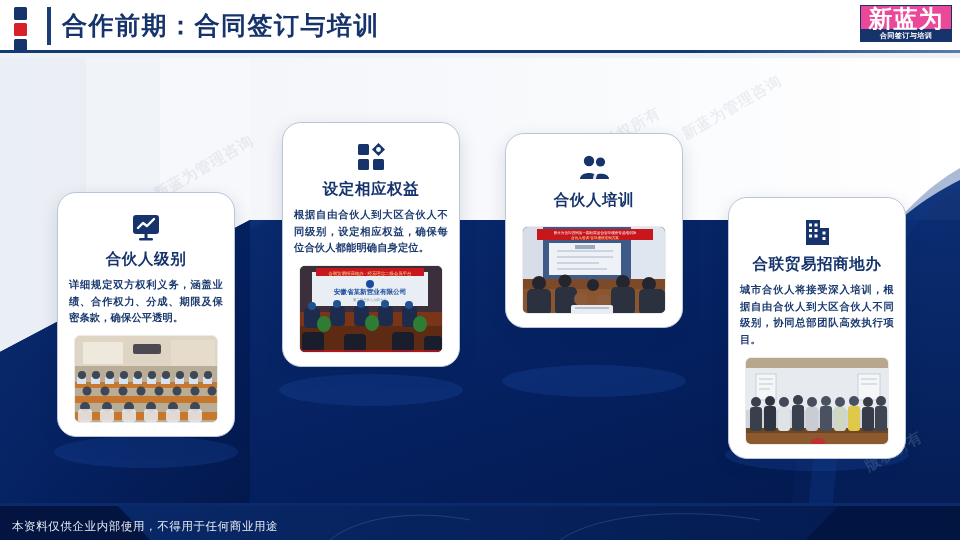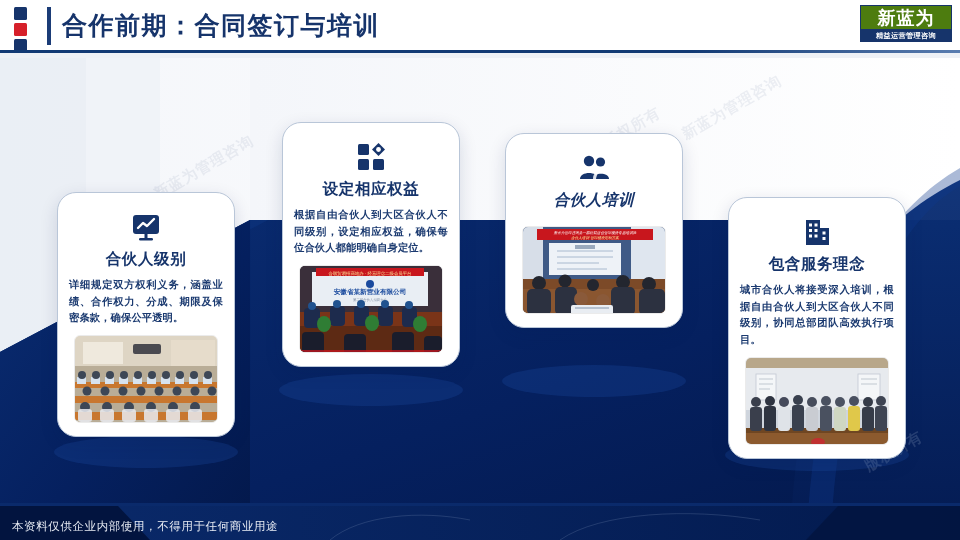--- a/index.html
+++ b/index.html
@@ -53,23 +53,23 @@
     letter-spacing:1.5px;
     font-family:"Liberation Sans","DejaVu Sans",sans-serif;
   }
 
   
   #logo {
     position:absolute; right:8px; top:5px; width:92px; height:38px; z-index:6;
   }
   #logo-main {
     position:absolute; left:0; top:0; width:92px; height:25px;
-    background:#4d7c0f;
+    background:#ec4899;
     color:#ffffff;
-    font-size:18px; font-weight:700; letter-spacing:1px;
+    font-size:24px; font-weight:700; letter-spacing:1px;
     text-align:center; line-height:25px;
     border:1.5px solid #16346b;
   }
   #logo-sub {
     position:absolute; left:0; top:25px; width:92px; height:12px;
     background:#16346b; color:#ffffff;
     font-size:7.2px; font-weight:700; letter-spacing:.3px;
     text-align:center; line-height:12px;
   }
 
@@ -99,21 +99,21 @@
   .card-photo {
     margin-top:8px; width:144px; height:88px;
     border-radius:6px; overflow:hidden;
     border:1px solid rgba(0,0,0,.08);
     position:relative;
   }
   .card-photo svg { display:block; width:144px; height:88px; }
 
   #card1 { left:57px;  top:192px; }
   #card2 { left:282px; top:122px; }
-  #card3 { left:505px; top:133px;font-style:italic; }
+  #card3 { left:505px; top:133px; }
   #card4 { left:728px; top:197px; }
 
   
   #footer-text {
     position:absolute; left:12px; top:519px; z-index:6;
     font-size:11.5px; color:#e8ecf4; letter-spacing:.6px;
     font-weight:400;
     text-align:center;
   }
 </style>
@@ -205,21 +205,21 @@
   <div class="sq" id="sq2"></div>
   <div class="sq" id="sq3"></div>
   <div id="hdr-bar"></div>
   <div id="page-title">合作前期：合同签订与培训</div>
   <div id="hdr-rule"></div>
   <div id="hdr-rule2"></div>
 </div>
 
 <div id="logo">
   <div id="logo-main">新蓝为</div>
-  <div id="logo-sub">精益运营管理咨询</div>
+  <div id="logo-sub">合同签订与培训</div>
 </div>
 
 <div class="card" id="card1">
   <div class="card-icon">
     <svg width="32" height="32" viewBox="0 0 32 32">
       <rect x="3" y="4" width="26" height="19" rx="3" fill="#16346b"></rect>
       <polyline points="8,17 13,12 17,15 24,8" fill="none" stroke="#ffffff" stroke-width="2.4" stroke-linecap="round" stroke-linejoin="round"></polyline>
       <rect x="14.5" y="23" width="3" height="4" fill="#16346b"></rect>
       <rect x="9" y="27" width="14" height="2.6" rx="1.3" fill="#16346b"></rect>
     </svg>
@@ -412,21 +412,21 @@
           <rect x="13.5" y="7.5" width="3" height="3"></rect>
         <rect x="8" y="13" width="3" height="3"></rect>
           <rect x="13.5" y="13" width="3" height="3"></rect>
         <rect x="8" y="18.5" width="3" height="3"></rect>
           <rect x="13.5" y="18.5" width="3" height="3"></rect>
         <rect x="21.5" y="15.5" width="3" height="3"></rect>
           <rect x="21.5" y="21" width="3" height="3"></rect>
       </g>
     </svg>
   </div>
-  <div class="card-title">包含服务理念</div>
+  <div class="card-title">合联贸易招商地办</div>
   <div class="card-desc">城市合伙人将接受深入培训，根据自由合伙人到大区合伙人不同级别，协同总部团队高效执行项目。</div>
   <div class="card-photo">
     <svg viewBox="0 0 144 88">
       <rect width="144" height="88" fill="#cfd5dd"></rect>
       <rect x="0" y="0" width="144" height="10" fill="#b8a78a"></rect>
       <rect x="0" y="10" width="144" height="42" fill="#e7eaee"></rect>
       <g fill="#f4f6f8" stroke="#c2c9d2" stroke-width=".8">
         <rect x="10" y="16" width="20" height="26"></rect>
         <rect x="112" y="16" width="22" height="26"></rect>
       </g>

